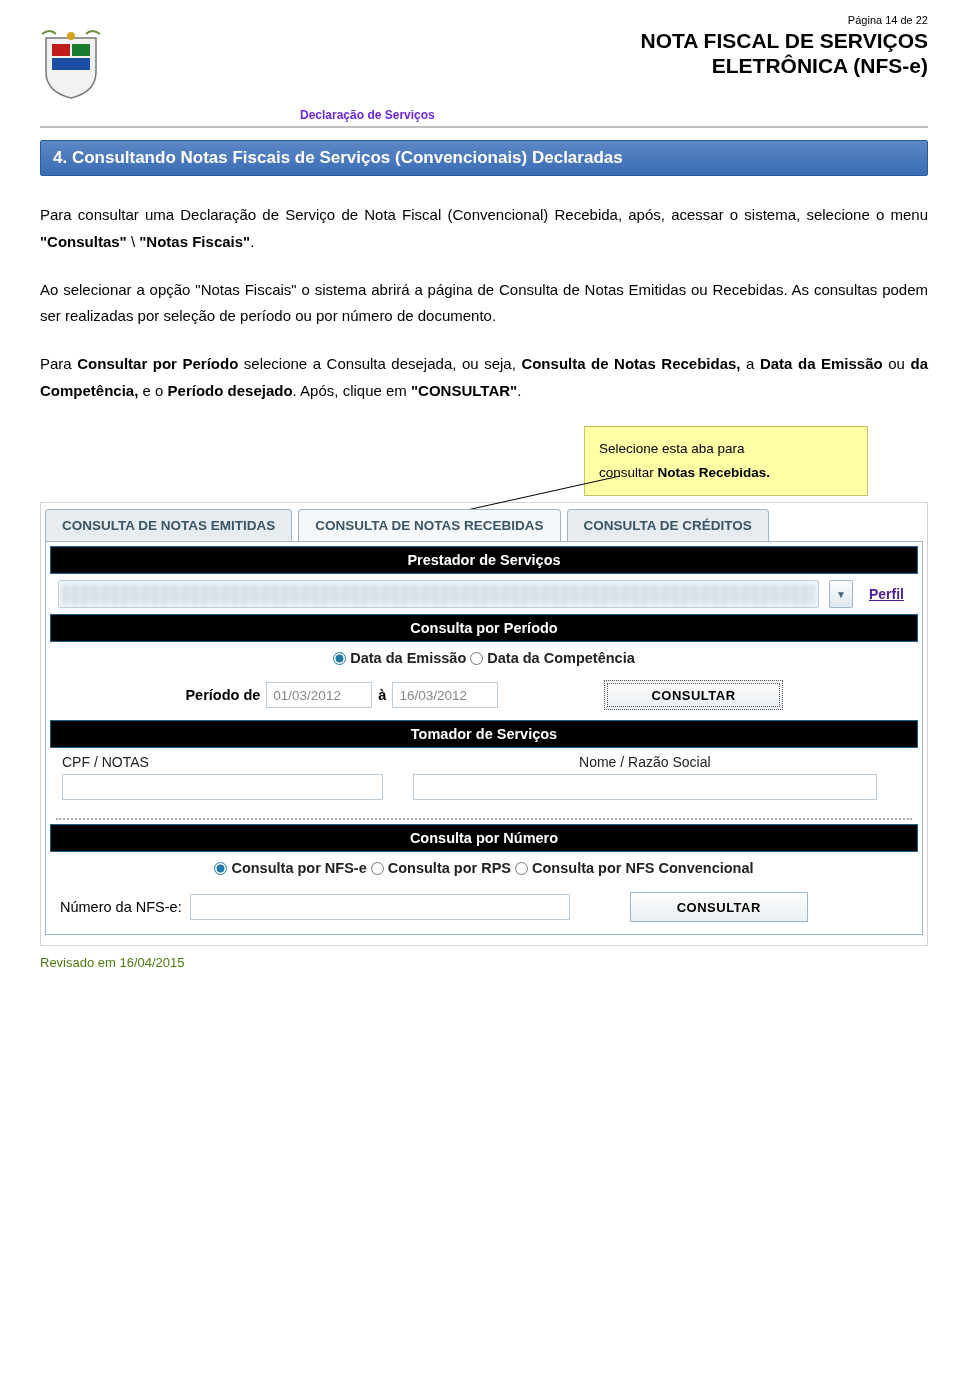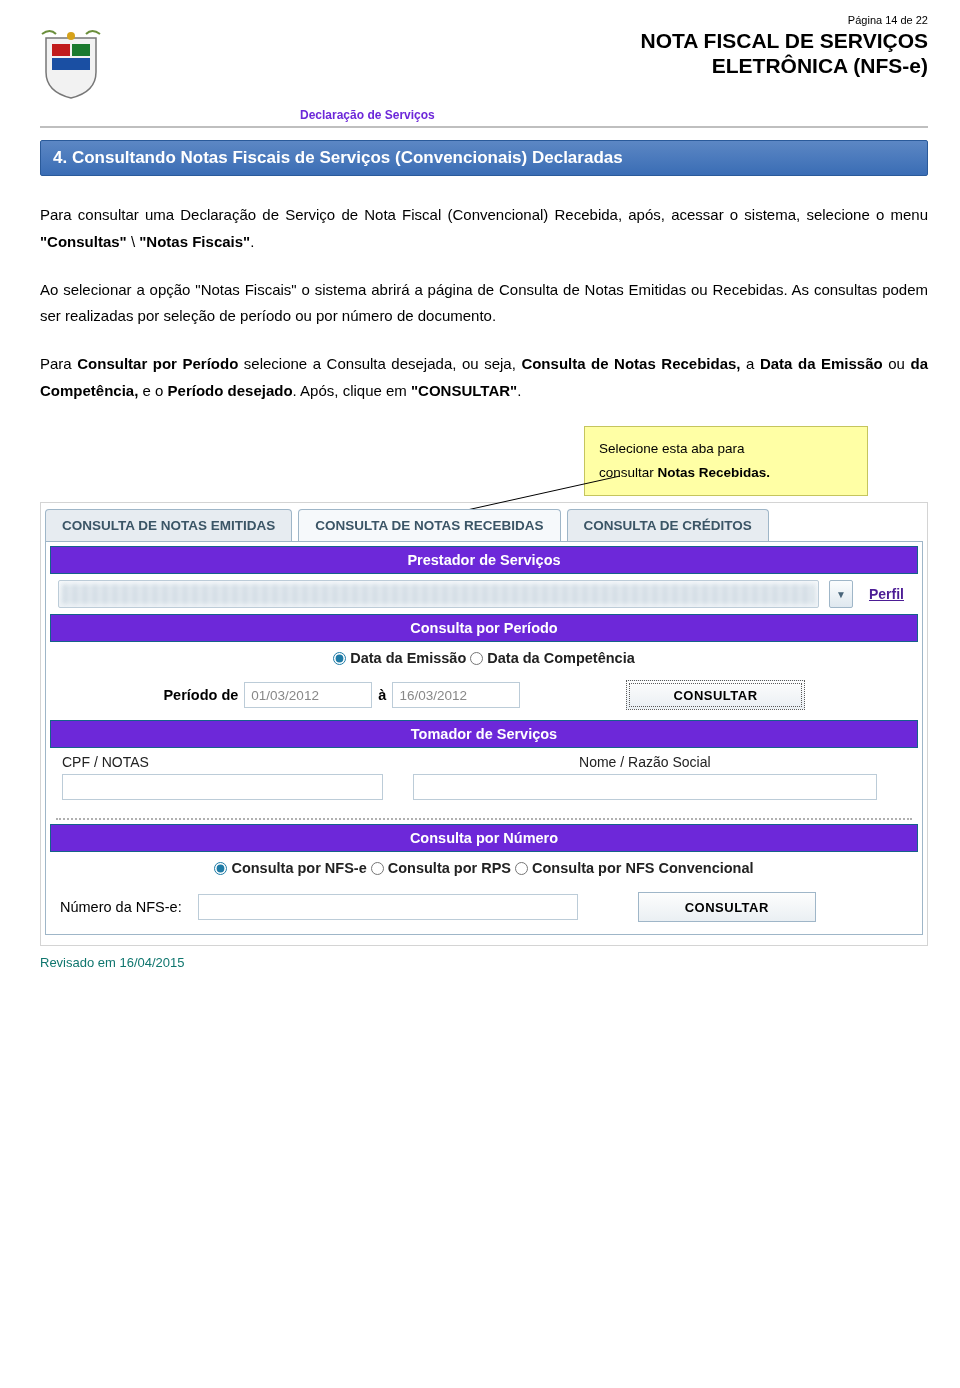--- a/index.html
+++ b/index.html
@@ -127,21 +127,21 @@
     background: #f6f9fb;
     color: #3b5566;
   }
   .panel {
     border: 1px solid #9fb6c8;
     margin: 0 4px 10px 4px;
     padding: 4px;
     background: #fff;
   }
   .band {
-    background: #6d28d9;
+    background: #000000;
     color: #fff;
     font-weight: bold;
     text-align: center;
     font-size: 14.5px;
     padding: 5px 0;
     border: 1px solid #15628a;
   }
   .prestador-row {
     display: flex;
     align-items: center;
@@ -199,21 +199,21 @@
   .periodo-row {
     display: flex;
     align-items: center;
     justify-content: center;
     gap: 6px;
     padding: 6px 0 10px 0;
     font-size: 14px;
   }
   .periodo-row b { font-size: 14.5px; }
   .date-input {
-    width: 128px;
+    width: 106px;
     height: 26px;
     padding: 2px 6px;
     font-size: 13.5px;
     color: #888;
     border: 1px solid #bcccd8;
     background: #fff;
   }
   .consultar-btn {
     margin-left: 100px;
     height: 30px;
@@ -258,34 +258,34 @@
     height: 0;
     border-top: 2px dotted #b0b0b0;
     margin: 4px 6px;
   }
   .numero-row {
     display: flex;
     align-items: center;
     padding: 8px 10px;
     font-size: 14.5px;
   }
-  .numero-row .lbl { margin-right: 16px; }
+  .numero-row .lbl { margin-right: 8px; }
   .numero-row input.num {
     width: 380px;
     height: 26px;
     border: 1px solid #bcccd8;
     background: #fff;
     padding: 0 6px;
   }
   .footer {
     position: absolute;
     bottom: 16px;
     left: 40px;
     font-size: 13px;
-    color: #0f766e;
+    color: #4d7c0f;
   }
 </style>
 </head>
 <body>
 
 <div class="page">
 
   <div class="page-num">Página 14 de 22</div>
 
   <div class="header-row">

